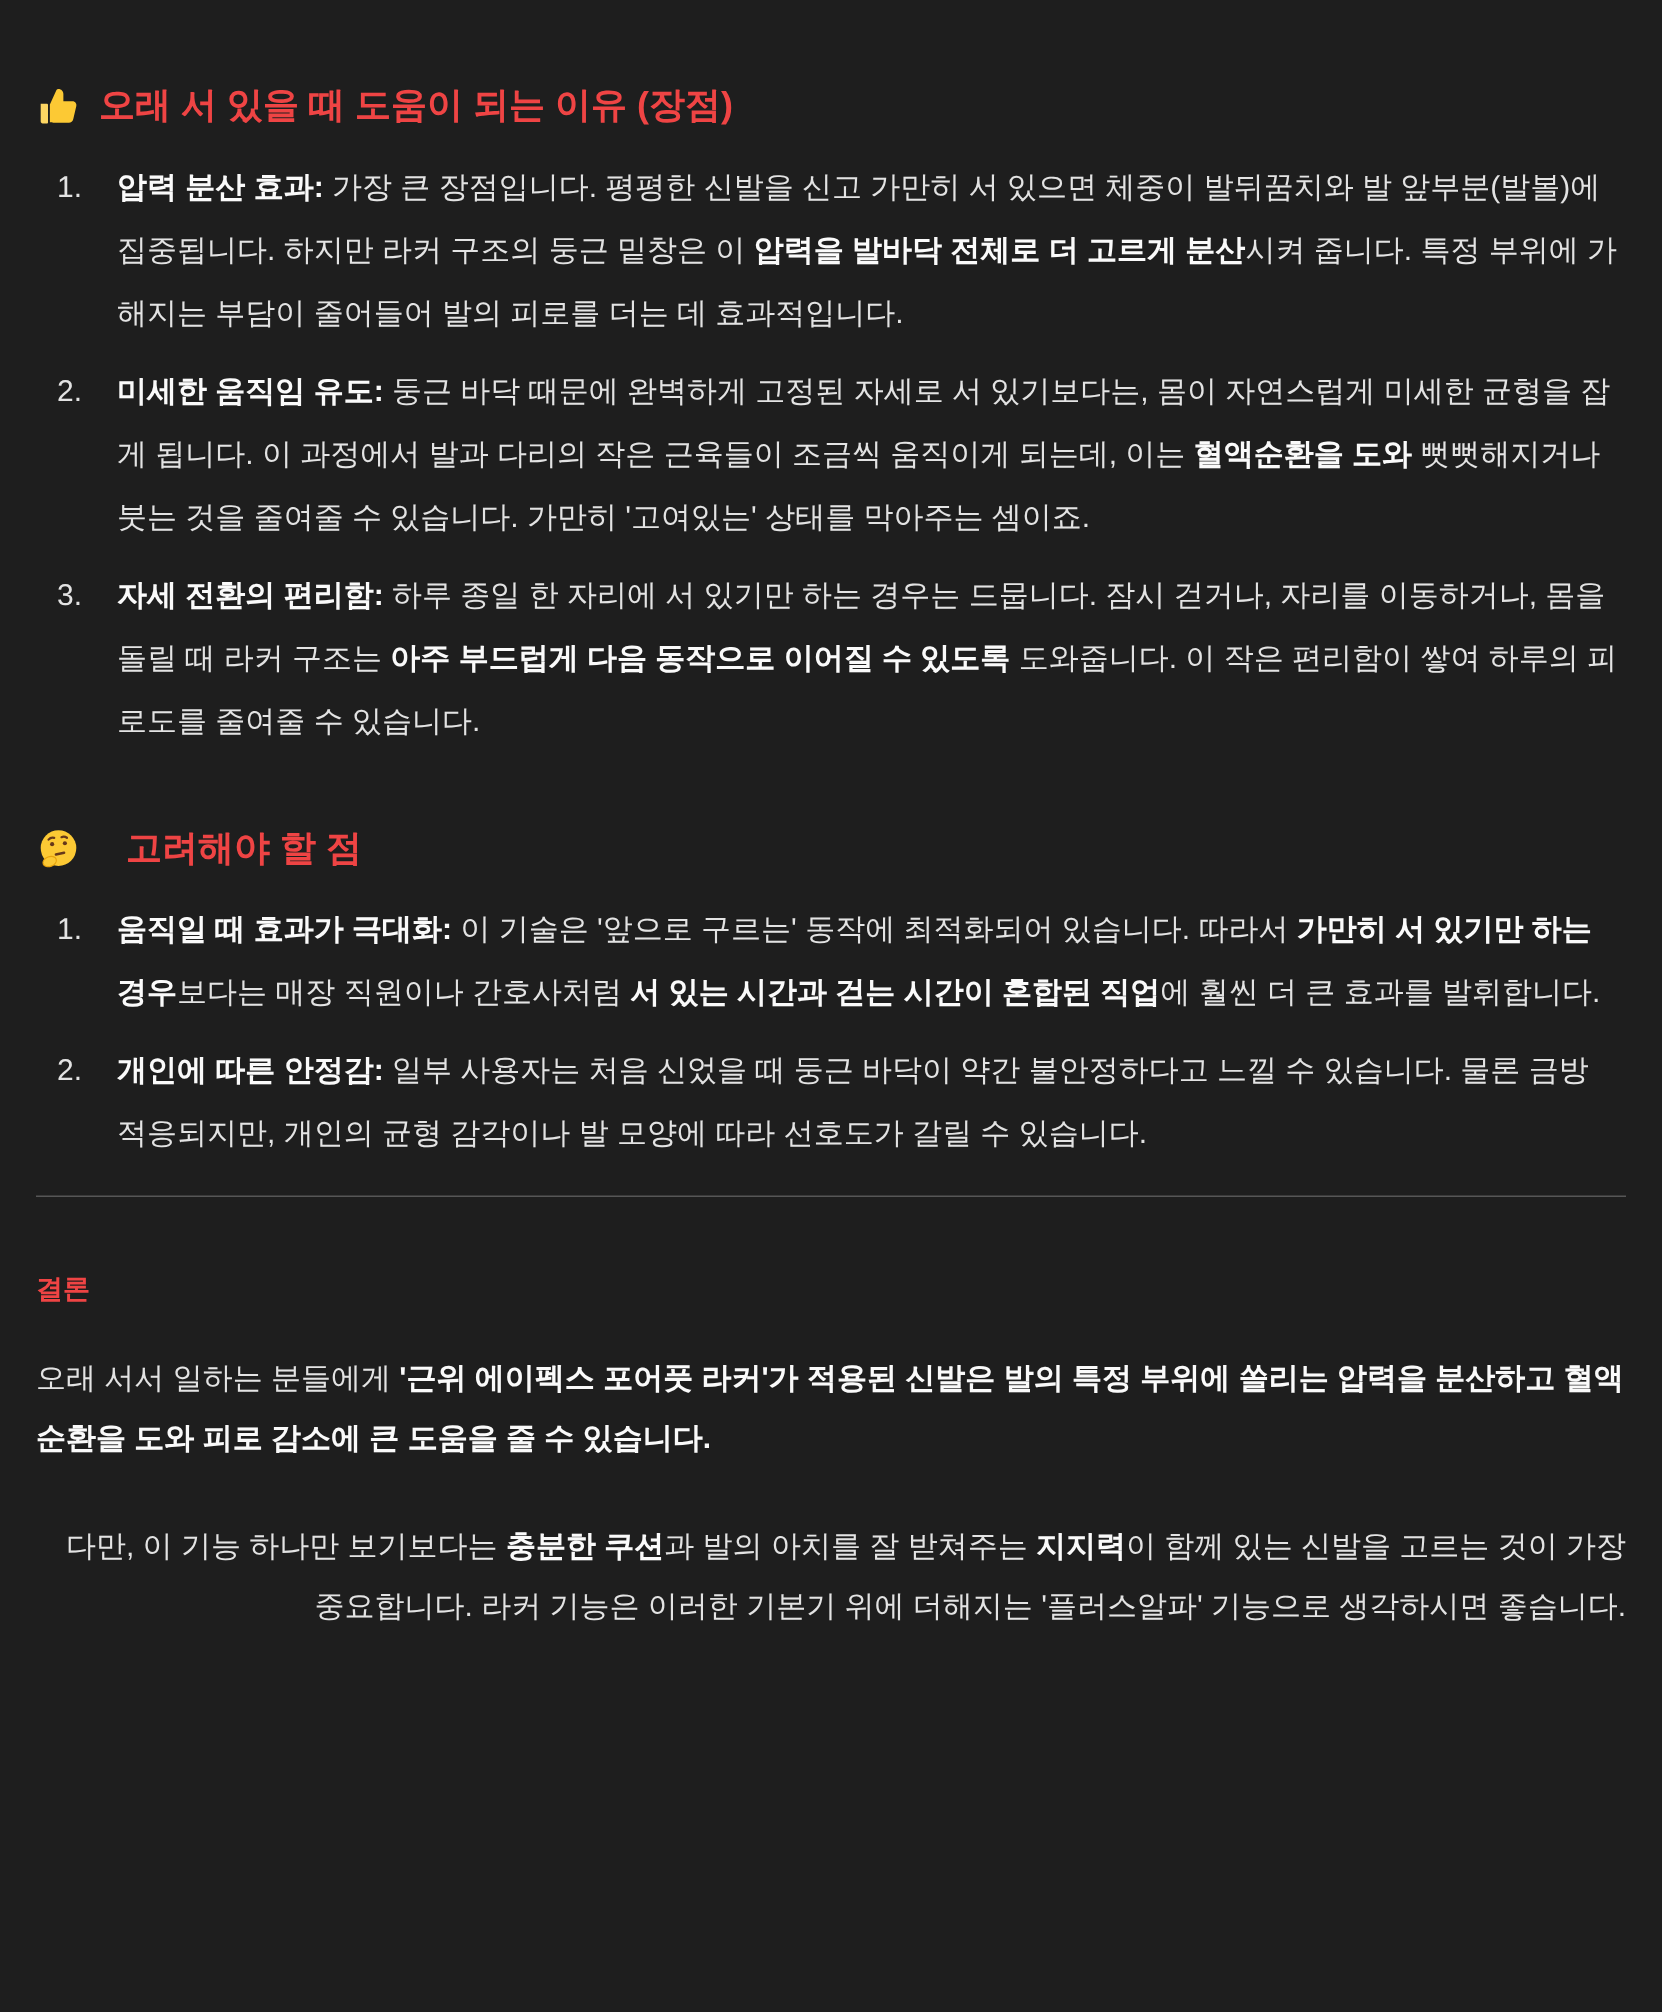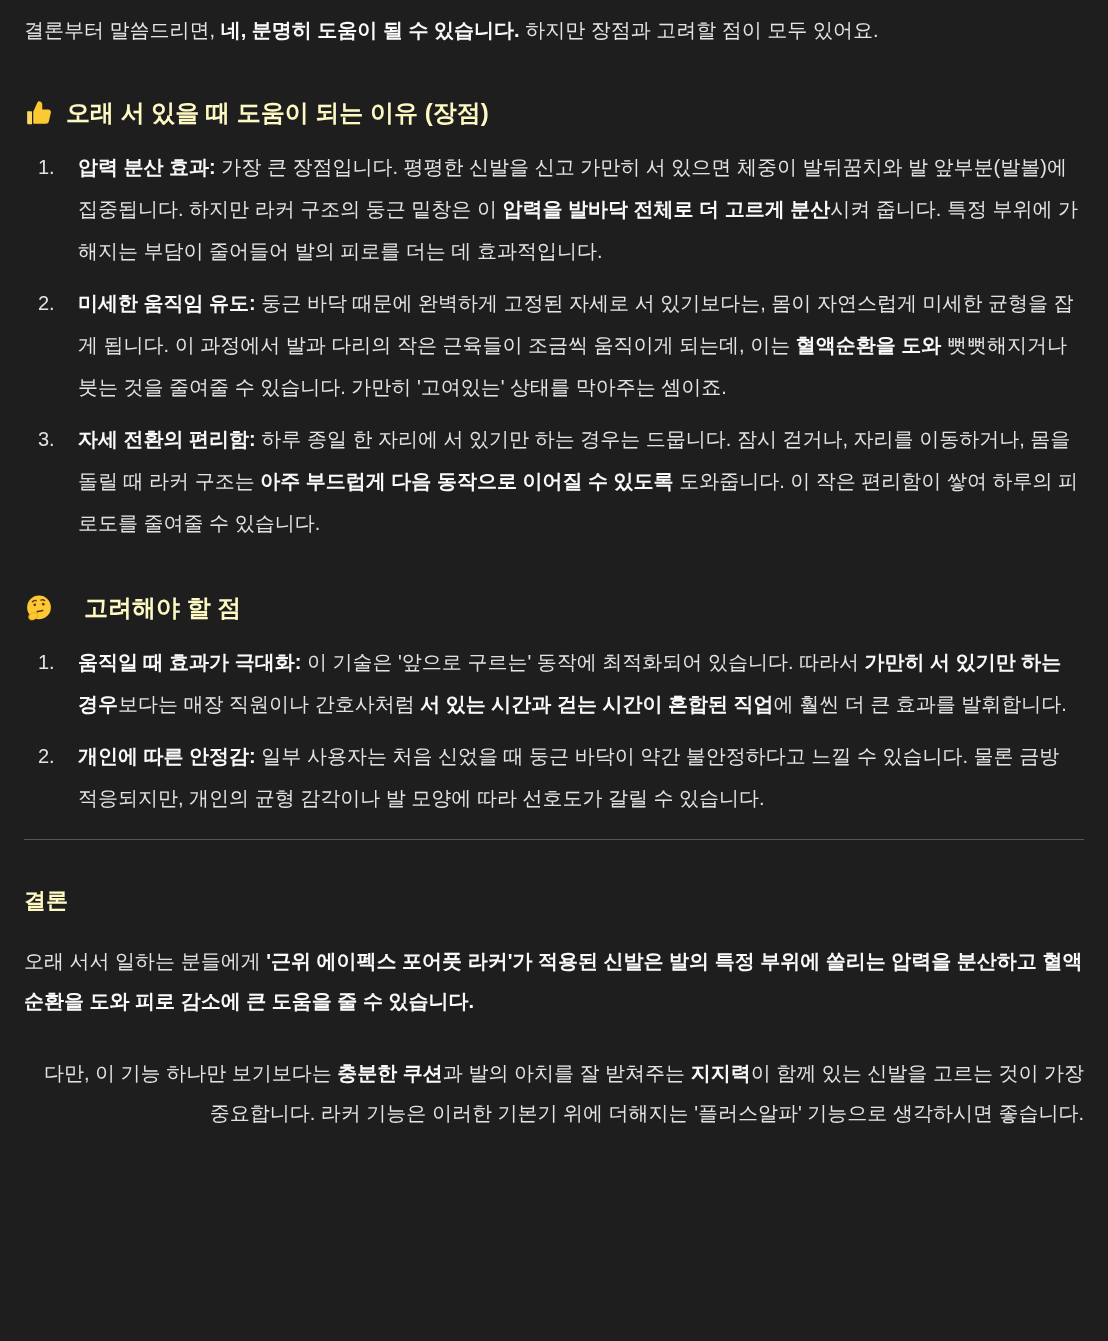--- a/index.html
+++ b/index.html
@@ -16,21 +16,21 @@
     color: #e3e3e3;
     font-family: "Liberation Sans", sans-serif;
     font-size: 20px;
     line-height: 40px;
     overflow-wrap: anywhere;
   }
   p { margin: 0; }
   strong { color: #fafafa; font-weight: 700; }
   .p-intro1 { margin-top: 2px; }
   .p-intro2 { margin-top: 22px; }
-  h2, h3 { font-weight: 700; color: #fef9c3; }
+  h2, h3 { font-weight: 700; color: #ef4444; }
   h3 {
     font-size: 24px;
     line-height: 34px;
     margin: 46px 0 0;
     display: flex;
     align-items: center;
     gap: 12px;
   }
   h3.cons-heading { margin-top: 47px; gap: 30px; }
   h3 .emoji { flex: 0 0 auto; display: inline-flex; }
@@ -51,33 +51,32 @@
     left: 14px;
     top: 0;
     color: #e3e3e3;
   }
   hr {
     border: none;
     border-top: 1px solid #565656;
     margin: 20px 0 0;
   }
   h2.conclusion-title {
-    font-size: 22px;
+    font-size: 18px;
     line-height: 38px;
     margin: 42px 0 0;
   }
   .p-conc1 { margin-top: 21px; }
   .p-conc2 { margin-top: 32px; text-align: right; }
 </style>
 </head>
 <body>
 
 <div class="page">
 
-  <p class="p-intro1"><span>결론부터 말씀드리면, </span><strong>네, 분명히 도움이 될 수 있습니다.</strong><span> 하지만 장점과 고려할 점이 모두 있어요.</span></p>
 
 
   <h3 class="pros-heading">
     <span class="emoji">
       <svg viewBox="0 0 24 24" aria-hidden="true">
         <path fill="#fdd663" d="M2.5 10.5h3.4c.3 0 .5.2.5.5v9.5c0 .3-.2.5-.5.5H3.5c-.55 0-1-.45-1-1v-9.5z"></path>
         <path fill="#fcc934" d="M7.4 20.4V10.9l3.4-7.5c.2-.45.66-.75 1.16-.75 1.5 0 2.64 1.2 2.64 2.65V9.2h4.9c1.32 0 2.3 1.23 2 2.52l-1.65 7.05c-.25 1.08-1.2 1.83-2.3 1.83H9.3c-.66 0-1.45-.07-1.9-.2z"></path>
       </svg>
     </span>
     <span>오래 서 있을 때 도움이 되는 이유 (장점)</span>

